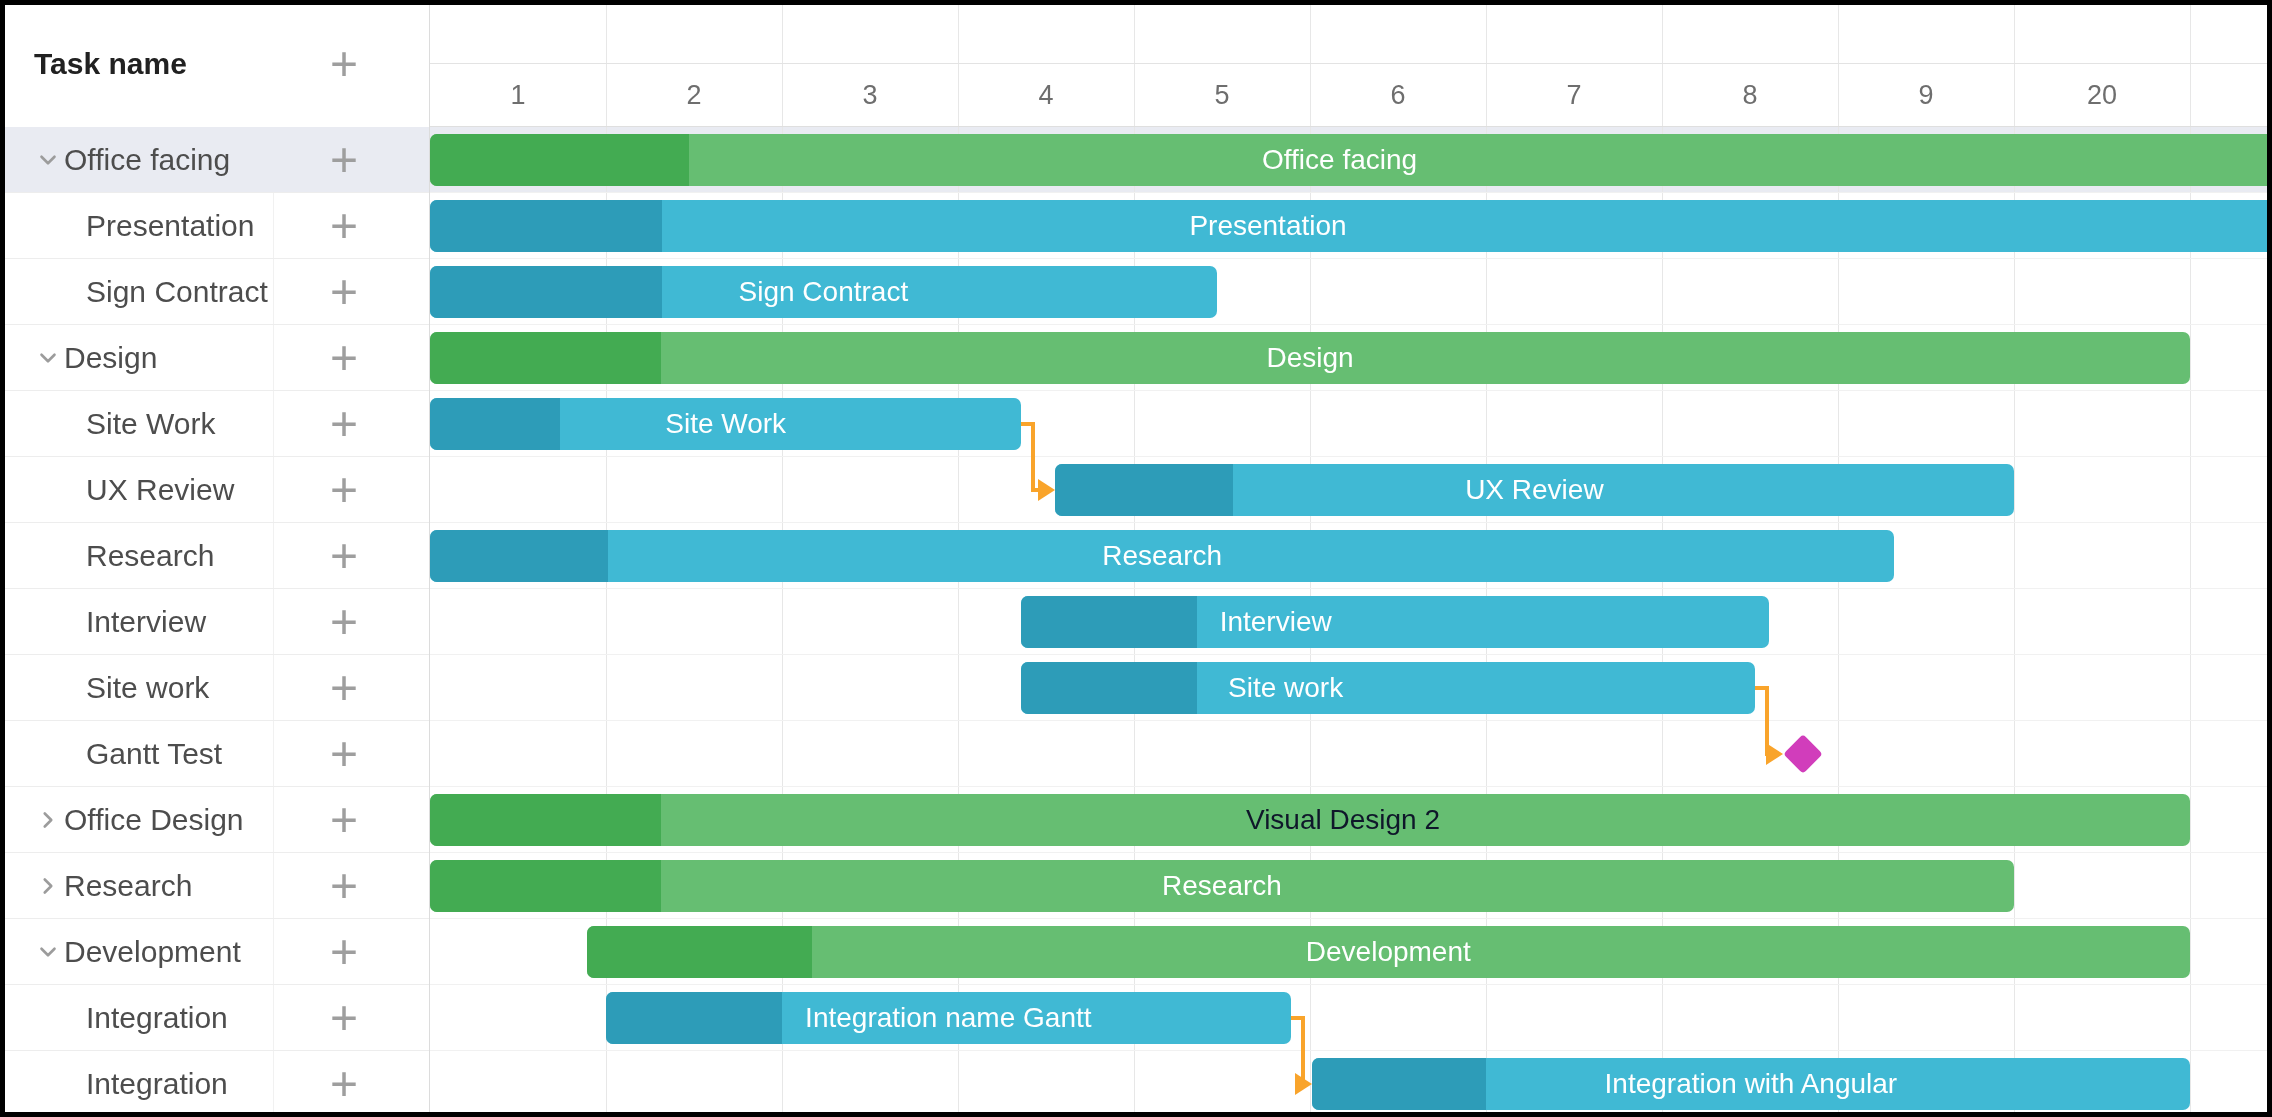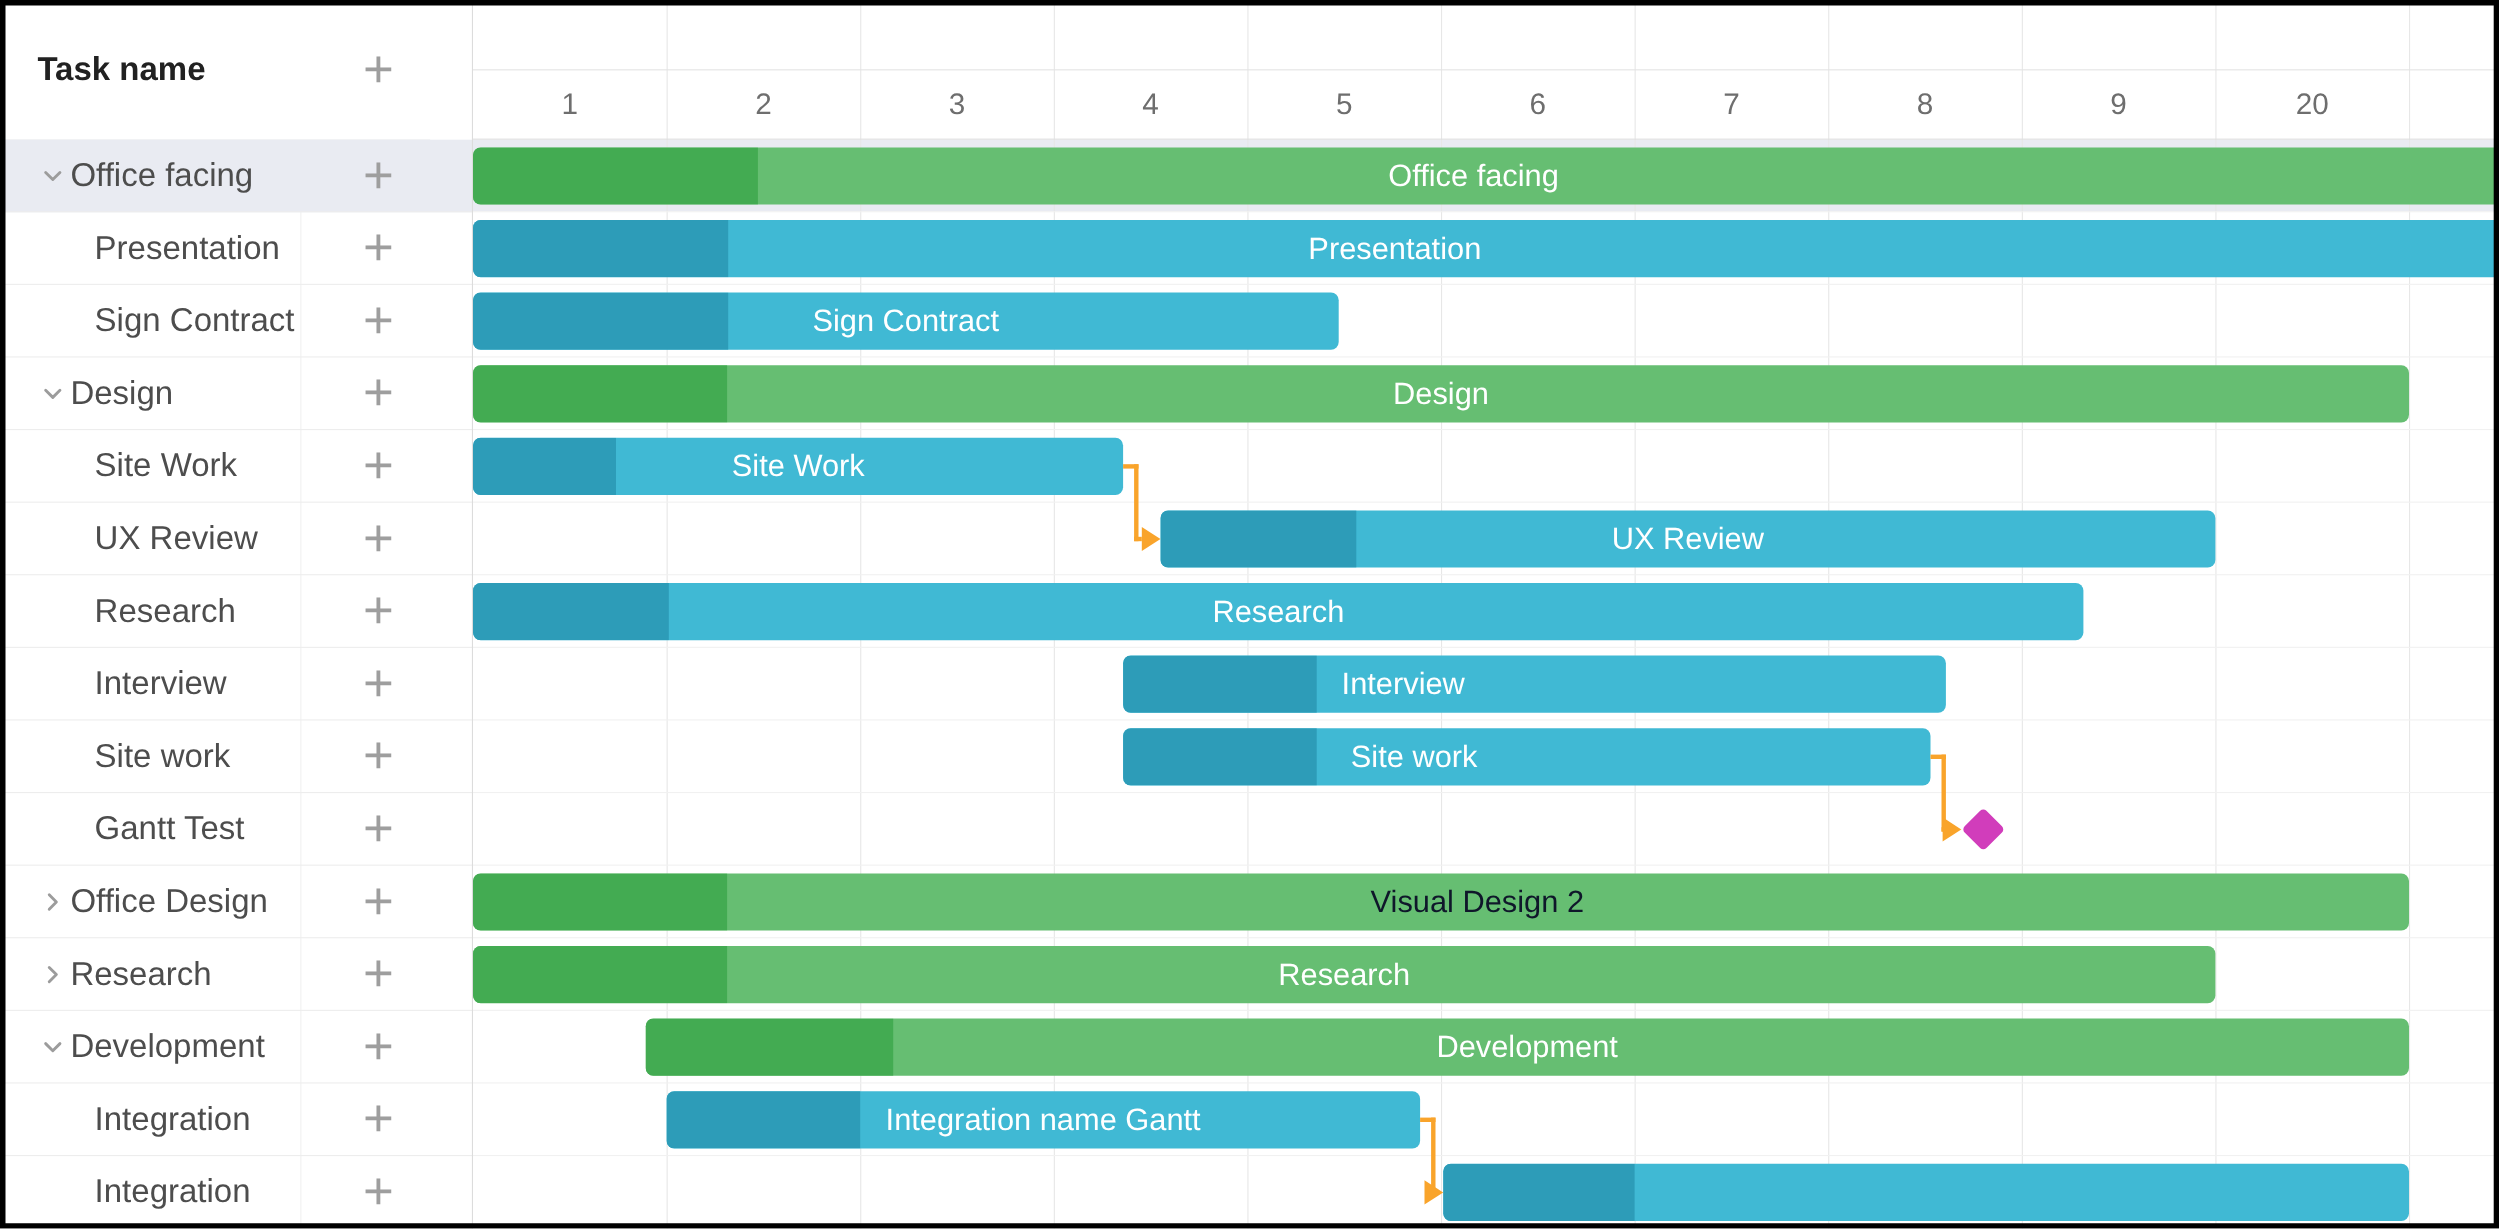--- a/index.html
+++ b/index.html
@@ -134,20 +134,21 @@
       <div class="bar" style="left: 156.64px; width: 1603.36px; top: 926px; background: rgb(102, 190, 114);">
         <div class="progress" style="width: 225.28px; background: rgb(67, 171, 82);"></div>
         <div class="bar-label" style="left: 50%; color: rgb(255, 255, 255);">Development</div>
       </div>
       <div class="bar" style="left: 176px; width: 684.64px; top: 992px; background: rgb(64, 185, 212);">
         <div class="progress" style="width: 176px; background: rgb(45, 156, 184);"></div>
         <div class="bar-label" style="left: 50%; color: rgb(255, 255, 255);">Integration name Gantt</div>
       </div>
       <div class="bar" style="left: 881.76px; width: 878.24px; top: 1058px; background: rgb(64, 185, 212);">
         <div class="progress" style="width: 174.24px; background: rgb(45, 156, 184);"></div>
+        <div class="bar-label" style="left: 50%; color: rgb(255, 255, 255);">Integration with Angular</div>
       </div>
       <div class="link-seg" style="left: 591.36px; top: 422px; width: 14px; height: 4px; background: rgb(249, 164, 43);"></div>
       <div class="link-seg" style="left: 601.36px; top: 422px; width: 4px; height: 70px; background: rgb(249, 164, 43);"></div>
       <div class="link-seg" style="left: 601.36px; top: 488px; width: 6.44px; height: 4px; background: rgb(249, 164, 43);"></div>
       <div class="link-arrow" style="left: 607.8px; top: 479px; border-left: 17px solid rgb(249, 164, 43);"></div>
       <div class="link-seg" style="left: 1325.28px; top: 686px; width: 14px; height: 4px; background: rgb(249, 164, 43);"></div>
       <div class="link-seg" style="left: 1335.28px; top: 686px; width: 4px; height: 70px; background: rgb(249, 164, 43);"></div>
       <div class="link-seg" style="left: 1335.28px; top: 752px; width: 4px; height: 4px; background: rgb(249, 164, 43);"></div>
       <div class="link-arrow" style="left: 1336.44px; top: 743px; border-left: 17px solid rgb(249, 164, 43);"></div>
       <div class="link-seg" style="left: 860.64px; top: 1016px; width: 14px; height: 4px; background: rgb(249, 164, 43);"></div>

